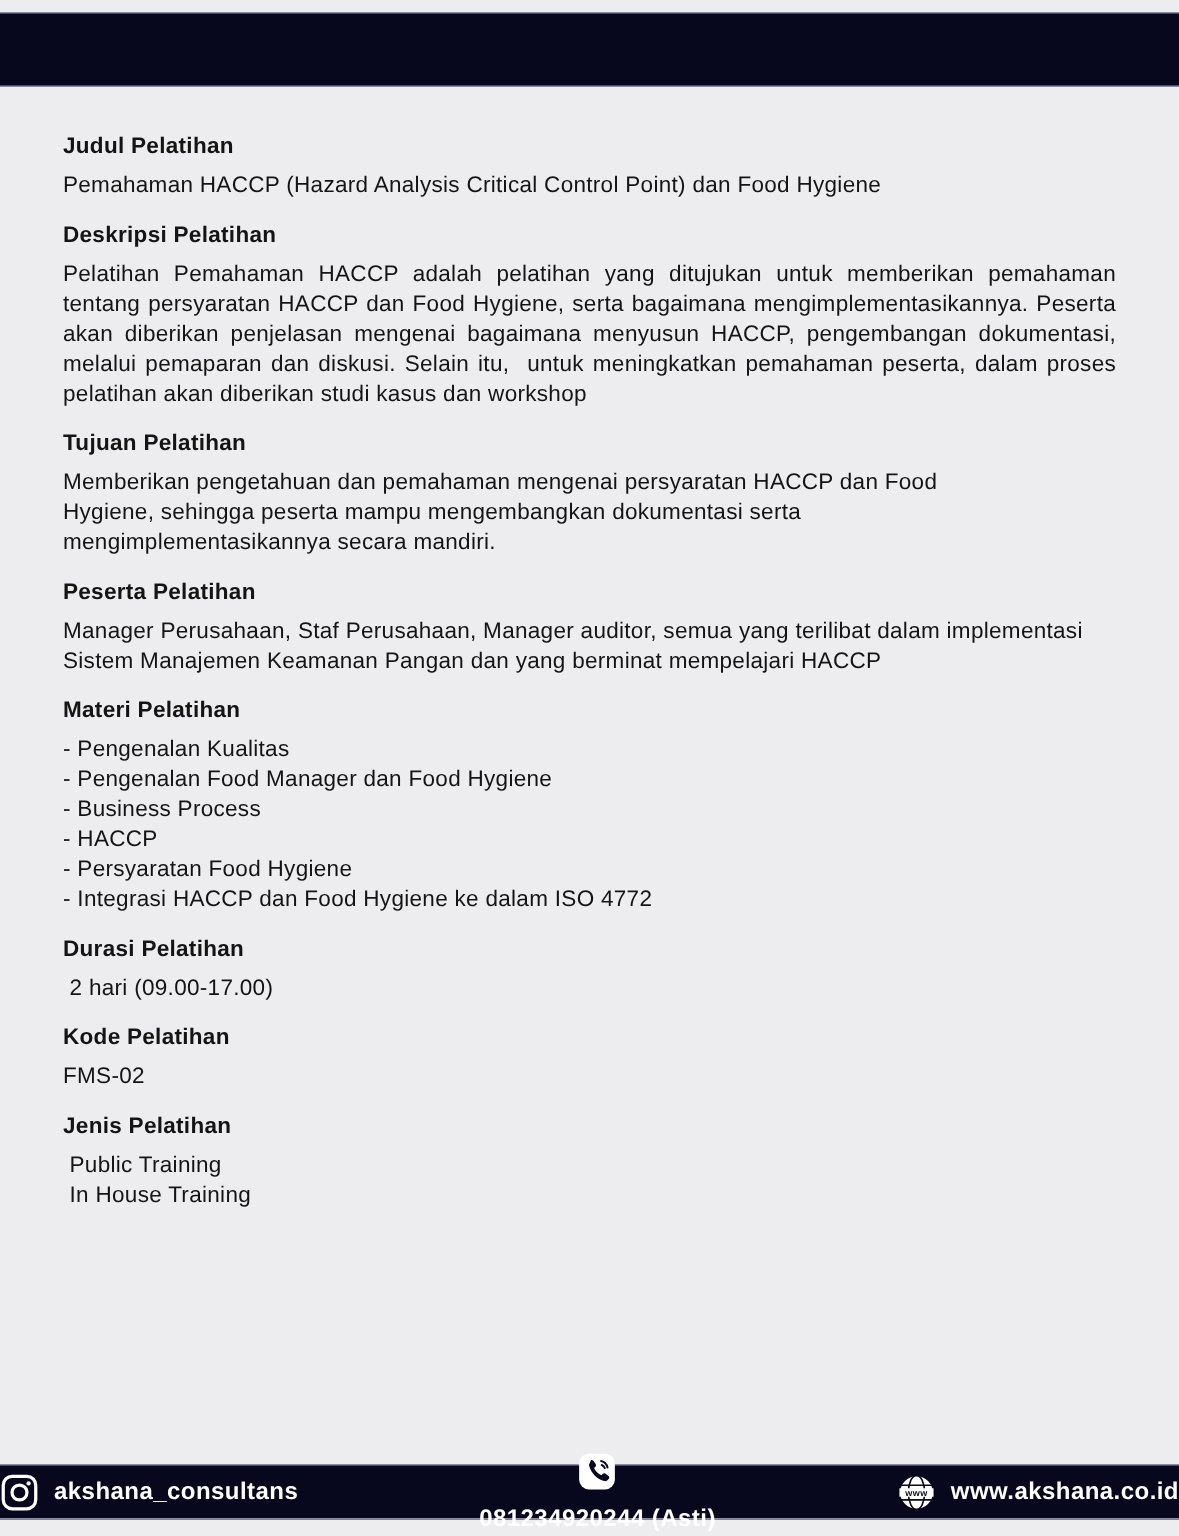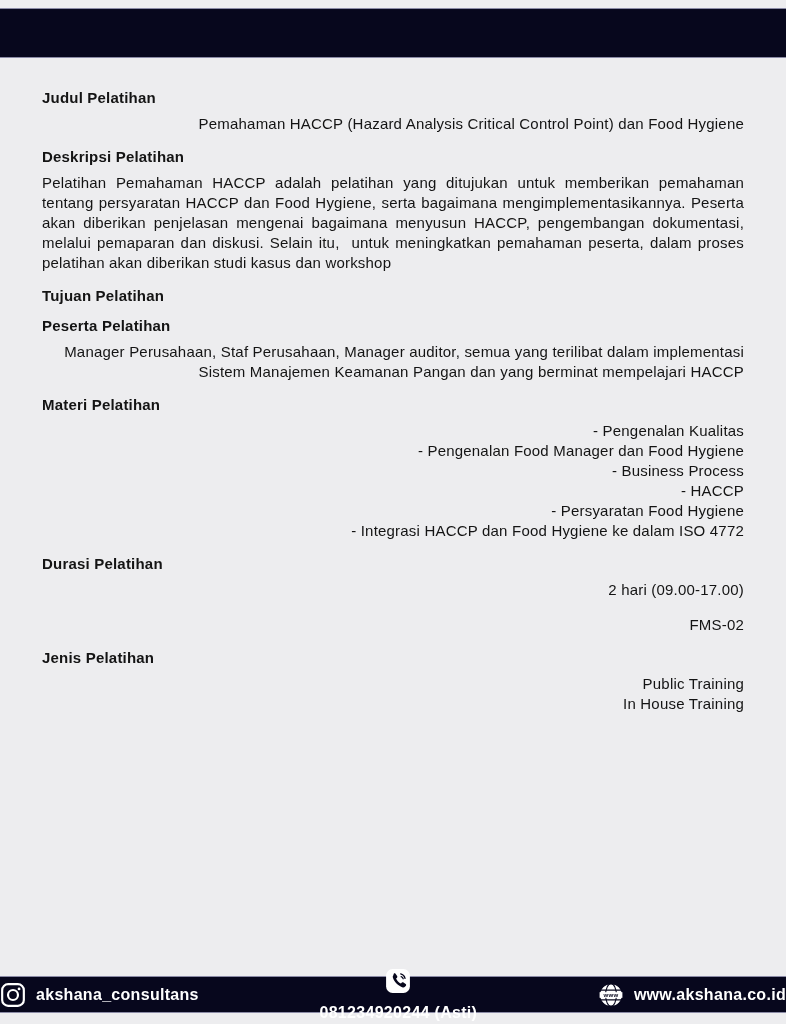--- a/index.html
+++ b/index.html
@@ -28,21 +28,20 @@
   section{margin-bottom:15px;}
   section h3{
     font-size:15px;line-height:15px;
     font-weight:bold;margin:0 0 9px 0;
     letter-spacing:.2px;
   }
   section p{
     font-size:15px;line-height:20px;margin:0;
     letter-spacing:.2px;
     white-space:pre-wrap;
-    text-align:right;
   }
   section p.justify{text-align:justify;}
   section p.narrow{max-width:645px;}
   footer{
     position:absolute;left:0;top:976px;
     width:786px;height:37px;
     background:#07071d;
     border-top:1px solid #8b8ba6;
     border-bottom:1px solid #8b8ba6;
     box-sizing:border-box;
@@ -67,39 +66,41 @@
       <section>
         <h3>Judul Pelatihan</h3>
         <p>Pemahaman HACCP (Hazard Analysis Critical Control Point) dan Food Hygiene</p>
       </section>
       <section>
         <h3>Deskripsi Pelatihan</h3>
         <p class="justify">Pelatihan Pemahaman HACCP adalah pelatihan yang ditujukan untuk memberikan pemahaman tentang persyaratan HACCP dan Food Hygiene, serta bagaimana mengimplementasikannya. Peserta akan diberikan penjelasan mengenai bagaimana menyusun HACCP, pengembangan dokumentasi, melalui pemaparan dan diskusi. Selain itu,  untuk meningkatkan pemahaman peserta, dalam proses pelatihan akan diberikan studi kasus dan workshop</p>
       </section>
       <section>
         <h3>Tujuan Pelatihan</h3>
+        <p class="narrow">Memberikan pengetahuan dan pemahaman mengenai persyaratan HACCP dan Food Hygiene, sehingga peserta mampu mengembangkan dokumentasi serta mengimplementasikannya secara mandiri.</p>
       </section>
       <section>
         <h3>Peserta Pelatihan</h3>
         <p>Manager Perusahaan, Staf Perusahaan, Manager auditor, semua yang terilibat dalam implementasi Sistem Manajemen Keamanan Pangan dan yang berminat mempelajari HACCP</p>
       </section>
       <section>
         <h3>Materi Pelatihan</h3>
         <p>- Pengenalan Kualitas</p>
         <p>- Pengenalan Food Manager dan Food Hygiene</p>
         <p>- Business Process</p>
         <p>- HACCP</p>
         <p>- Persyaratan Food Hygiene</p>
         <p>- Integrasi HACCP dan Food Hygiene ke dalam ISO 4772</p>
       </section>
       <section>
         <h3>Durasi Pelatihan</h3>
         <p> 2 hari (09.00-17.00)</p>
       </section>
       <section>
+        <h3>Kode Pelatihan</h3>
         <p>FMS-02</p>
       </section>
       <section>
         <h3>Jenis Pelatihan</h3>
         <p> Public Training</p>
         <p> In House Training</p>
       </section>
     </main>
 
   <footer style="background: rgb(7, 7, 29);">

